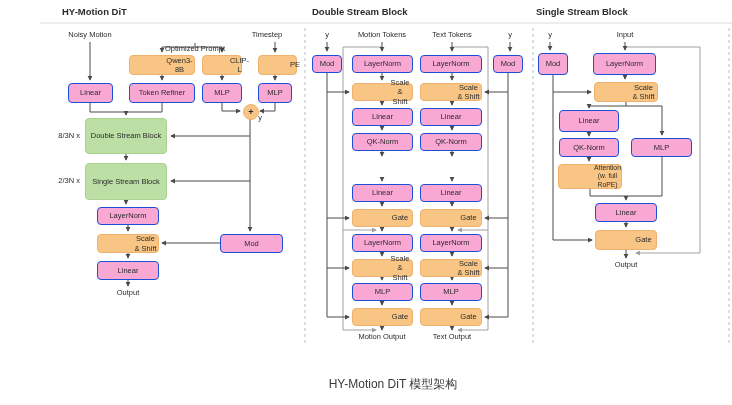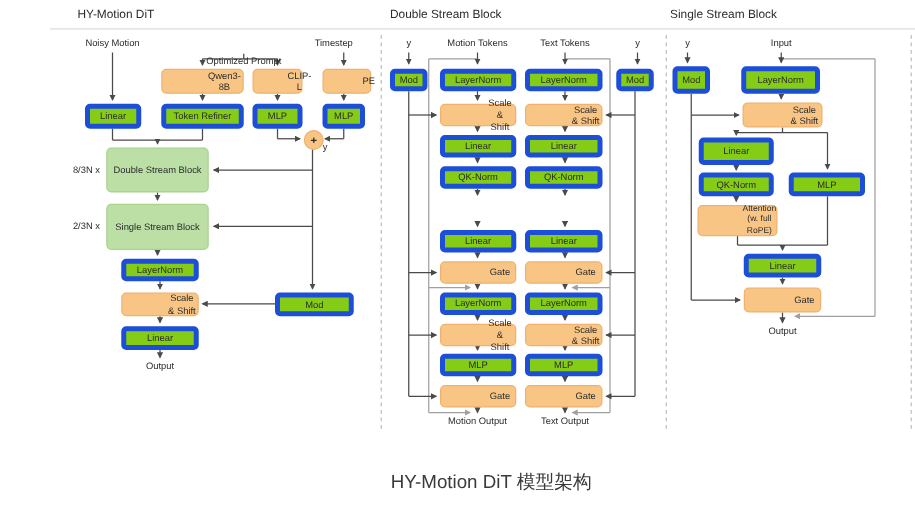--- a/index.html
+++ b/index.html
@@ -1,32 +1,32 @@
 <!DOCTYPE html>
 <html><head>
 <meta charset="utf-8">
 <style>
   html,body{margin:0;padding:0;background:#ffffff;}
   #canvas{position:relative;width:732px;height:405px;background:#ffffff;overflow:hidden;
           font-family:"Liberation Sans",sans-serif;color:#2b2b2b;}
   #wires{position:absolute;left:0;top:0;z-index:1;}
-  .panel-title{position:absolute;z-index:3;font-size:9.5px;font-weight:normal;white-space:nowrap;}
+  .panel-title{position:absolute;z-index:3;font-size:9.5px;font-weight:bold;white-space:nowrap;}
   .lbl{position:absolute;z-index:3;font-size:7.5px;line-height:1.1;text-align:center;white-space:nowrap;}
   .lbl.right{text-align:right;}
   .box{position:absolute;z-index:2;display:flex;align-items:center;justify-content:center;
        text-align:center;font-size:7.5px;line-height:1.25;border-radius:4px;box-sizing:border-box;padding:1px;}
-  .blue{background:#84cc16;border:4px solid #1d4ed8;}
+  .blue{background:#f9a8d4;border:1px solid #1d4ed8;}
   .orange{background:#F9C584;border:1px solid #eeb26e;padding-left:36px;}
   .green{background:#BCDFA6;border:1px solid #a9d190;}
   .plus{position:absolute;z-index:2;width:14px;height:14px;border-radius:50%;background:#F9C584;
         border:1px solid #eeb26e;display:flex;align-items:center;justify-content:center;
         font-size:9px;font-weight:bold;}
   .small{font-size:6.8px;}
   #caption{position:absolute;z-index:3;left:233px;top:376px;width:320px;text-align:center;
-           font-size:15px;color:#3a3a3a;}
+           font-size:12px;color:#3a3a3a;}
 </style>
 </head>
 <body>
 
 <div id="canvas">
 
   <svg id="wires" width="732" height="405" viewBox="0 0 732 405">
     <defs>
       <marker id="ad" markerWidth="6" markerHeight="6" refX="4.2" refY="2.5" orient="auto" markerUnits="userSpaceOnUse">
         <path d="M0,0 L5,2.5 L0,5 Z" fill="#4a4a4a"></path>

